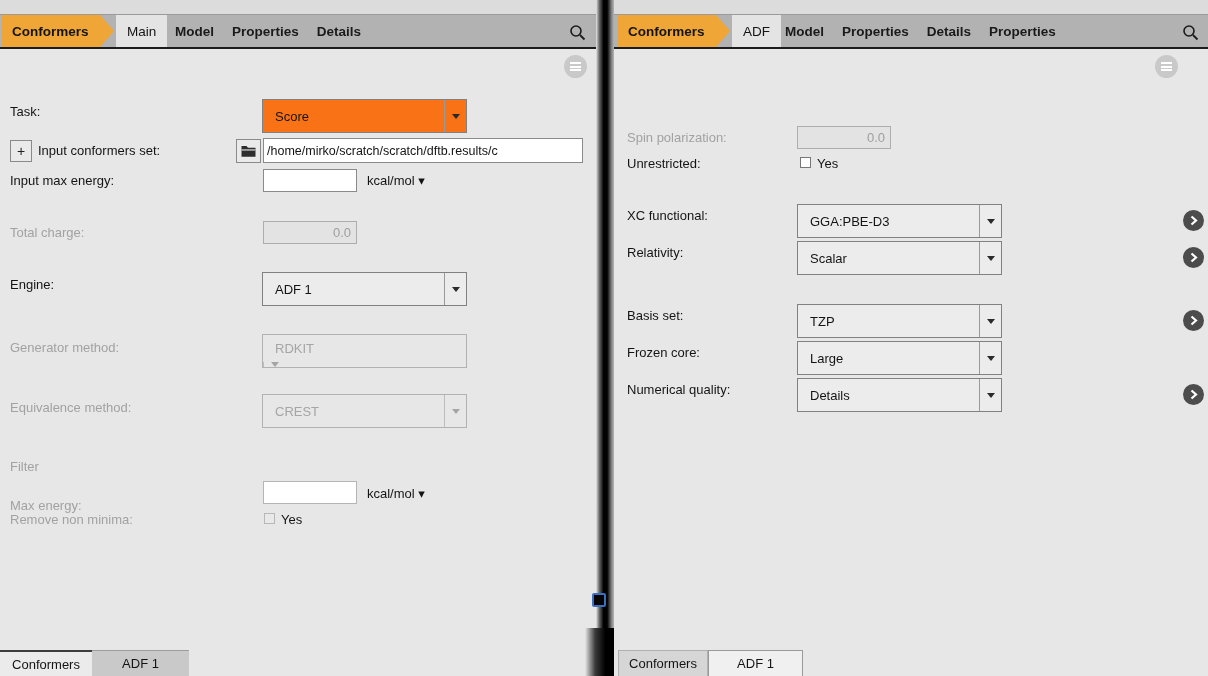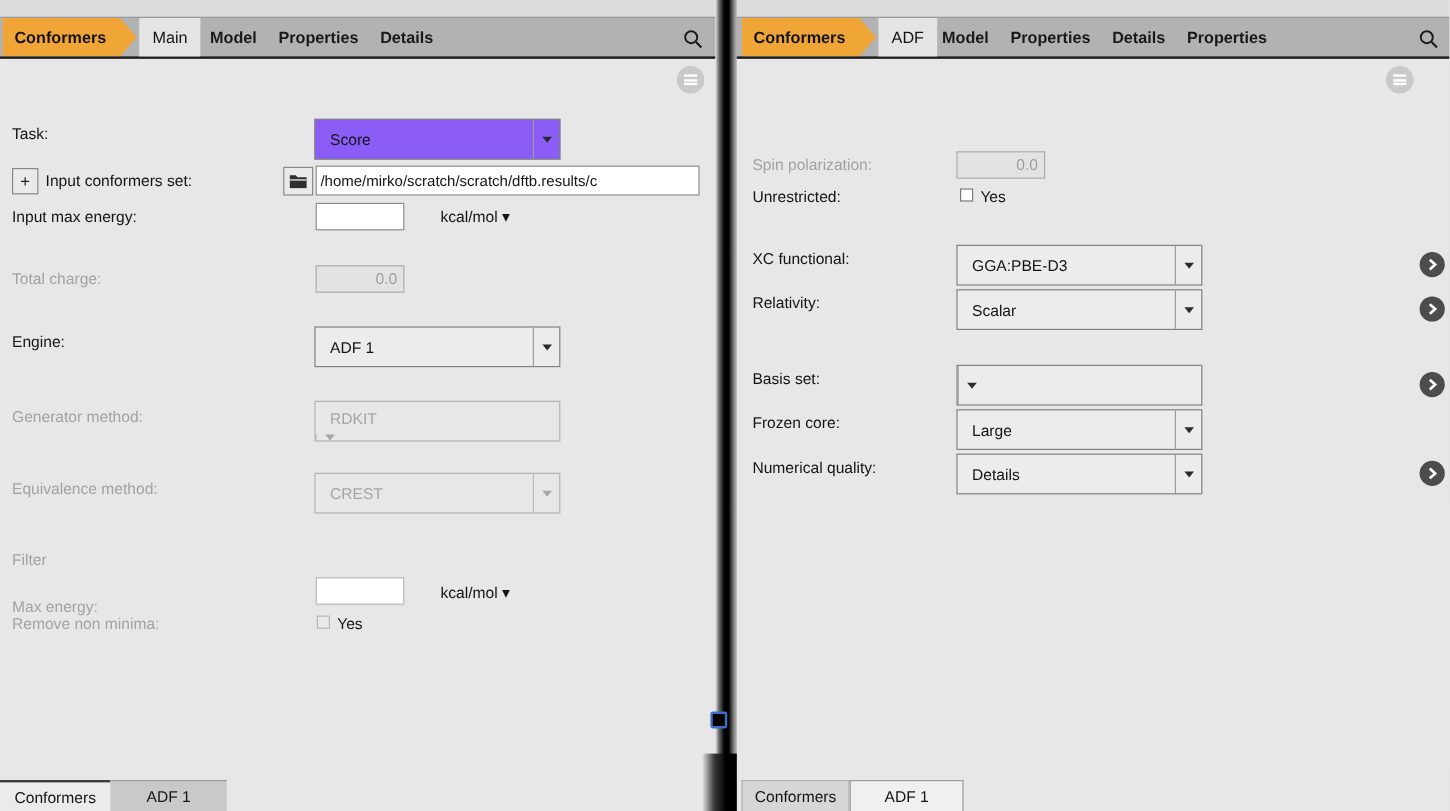--- a/index.html
+++ b/index.html
@@ -39,27 +39,27 @@
   .lbl { position:absolute; font-size:13px; color:#141414; white-space:nowrap; }
   .dim { color:#a2a2a2; }
   .dd { position:absolute; width:205px; height:34px; background:#ececec;
         border:1px solid #818181; display:flex; align-items:stretch; }
   .dd-val { flex:1; display:flex; align-items:center; padding-left:12px;
             font-size:13px; color:#141414; overflow:hidden; white-space:nowrap; }
   .dd-btn { width:22px; border-left:1px solid #9a9a9a; display:flex;
             align-items:center; justify-content:center; }
   .tri { width:0; height:0; border-left:4px solid transparent;
          border-right:4px solid transparent; border-top:5px solid #2a2a2a; }
-  .dd.yellow { background:#8b5cf6; }
+  .dd.yellow { background:#f97316; }
   .dd.off { background:#e7e7e7; border-color:#b2b2b2; }
   .dd.off .dd-val { color:#a5a5a5; }
   .dd.off .dd-btn { border-left-color:#bcbcbc; }
   .dd.off .tri { border-top-color:#a5a5a5; }
 
-  .inp { position:absolute; width:74px; height:23px; border:1px solid #8a8a8a;
+  .inp { position:absolute; width:94px; height:23px; border:1px solid #8a8a8a;
          background:#fff; font-size:13px; font-family:inherit; padding:0 5px; color:#141414; }
   .inp.off { background:#e3e3e3; border-color:#adadad; color:#9e9e9e; text-align:right; }
   .inp.pathinp { width:320px; height:25px; font-size:12.5px; padding:0 3px; }
   .inp.filterinp { border-color:#b5b5b5; }
   .unit { position:absolute; font-size:13px; color:#141414; white-space:nowrap; }
 
   .sqbtn { position:absolute; width:22px; height:22px; border:1px solid #8a8a8a; background:#eaeaea;
            display:flex; align-items:center; justify-content:center; font-size:14px; color:#222; }
   .cb { position:absolute; width:11px; height:11px; border:1px solid #777; background:#fff; }
   .cb.off { border-color:#b8b8b8; background:#e9e9e9; }
@@ -254,20 +254,21 @@
         </span>
     </div>
     <div class="gocirc" style="left:570px; top:247px;">
       <svg width="11" height="11" viewBox="0 0 11 11">
         <polyline points="3.5,1.5 8,5.5 3.5,9.5" fill="none" stroke="#fff" stroke-width="2.2"></polyline>
       </svg>
     </div>
 
     <div class="lbl" style="left:14px; top:308px;">Basis set:</div>
     <div class="dd" style="left:184px; top:304px;">
+      <span class="dd-val">TZP</span>
       <span class="dd-btn">
           <i class="tri"></i>
         </span>
     </div>
     <div class="gocirc" style="left:570px; top:310px;">
       <svg width="11" height="11" viewBox="0 0 11 11">
         <polyline points="3.5,1.5 8,5.5 3.5,9.5" fill="none" stroke="#fff" stroke-width="2.2"></polyline>
       </svg>
     </div>
 

